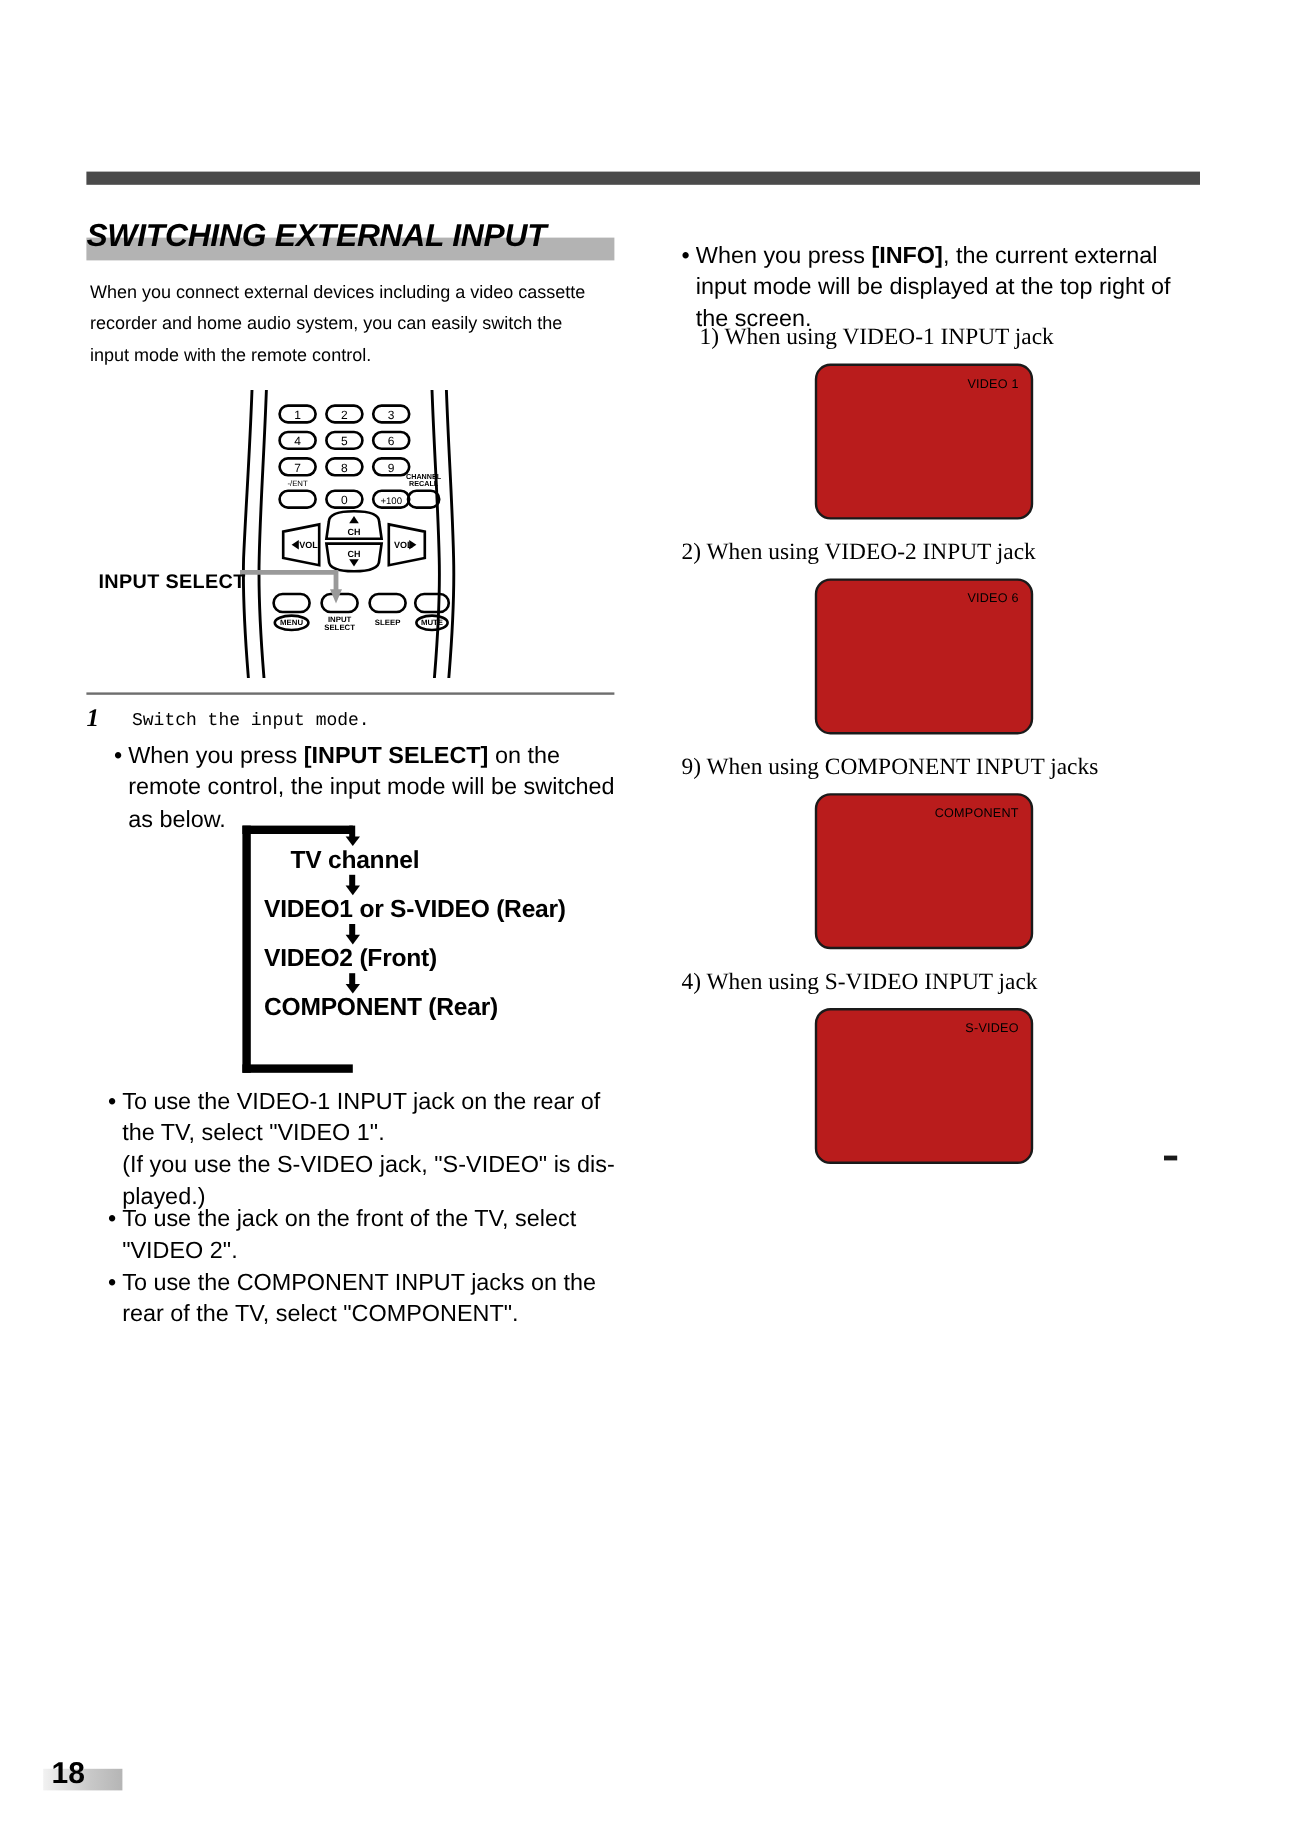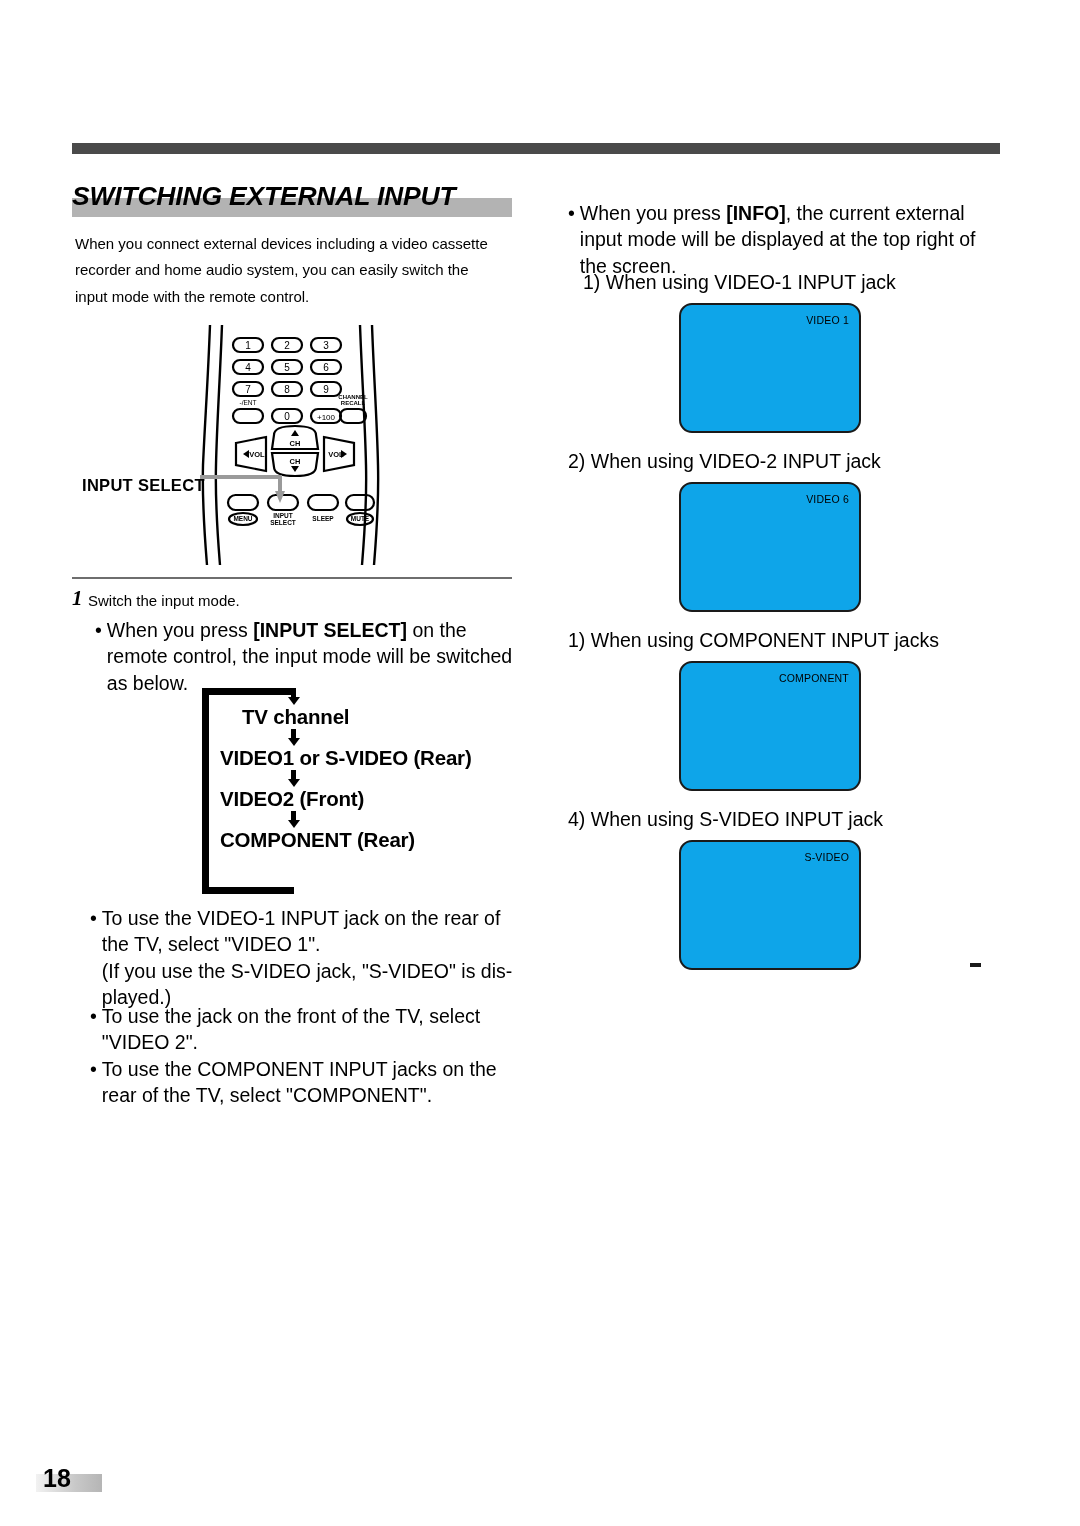--- a/index.html
+++ b/index.html
@@ -104,23 +104,24 @@
   .step-num {
     position: absolute;
     left: 72px;
     top: 586px;
     font-size: 21px;
     font-weight: bold;
     font-style: italic;
     font-family: "Liberation Serif", serif;
   }
   .step-title {
-    left: 88px;
+    left: 110px;
     top: 588px;
     width: 410px;
+    font-family: Liberation Mono, monospace;
   }
   .bullet-row {
     position: absolute;
     display: flex;
     font-size: 19.5px;
     line-height: 26.4px;
   }
   .bullet-row .dot {
     flex: 0 0 auto;
     margin-right: 5px;
@@ -191,34 +192,35 @@
   .b-v1 { left: 90px; top: 905px; width: 425px; }
   .b-v2 { left: 90px; top: 1003px; width: 425px; }
   .b-comp { left: 90px; top: 1056px; width: 425px; }
 
   
   .b-info { left: 568px; top: 200px; width: 420px; }
   .r-sub {
     position: absolute;
     font-size: 19.5px;
     line-height: 26.4px;
+    font-family: Liberation Serif, serif;
   }
   .r1 { left: 583px; top: 269px; }
   .r2 { left: 568px; top: 448px; }
   .r3 { left: 568px; top: 627px; }
   .r4 { left: 568px; top: 806px; text-align: right; }
 
   
   .screen {
     position: absolute;
     width: 182px;
     height: 130px;
     border: 2.5px solid #1a1a1a;
     border-radius: 13px;
-    background: #0ea5e9;
+    background: #b91c1c;
     box-sizing: border-box;
   }
   .screen-label {
     position: absolute;
     right: 10px;
     top: 9px;
     font-size: 10.5px;
     letter-spacing: 0.2px;
     white-space: nowrap;
   }
@@ -420,21 +422,21 @@
 <div class="r-sub r1">1) When using VIDEO-1 INPUT jack</div>
 <div class="screen s1">
   <div class="screen-label">VIDEO 1</div>
 </div>
 
 <div class="r-sub r2">2) When using VIDEO-2 INPUT jack</div>
 <div class="screen s2">
   <div class="screen-label">VIDEO 6</div>
 </div>
 
-<div class="r-sub r3">1) When using COMPONENT INPUT jacks</div>
+<div class="r-sub r3">9) When using COMPONENT INPUT jacks</div>
 <div class="screen s3">
   <div class="screen-label">COMPONENT</div>
 </div>
 
 <div class="r-sub r4">4) When using S-VIDEO INPUT jack</div>
 <div class="screen s4">
   <div class="screen-label">S-VIDEO</div>
 </div>
 
 <div class="stray-dash"></div>

